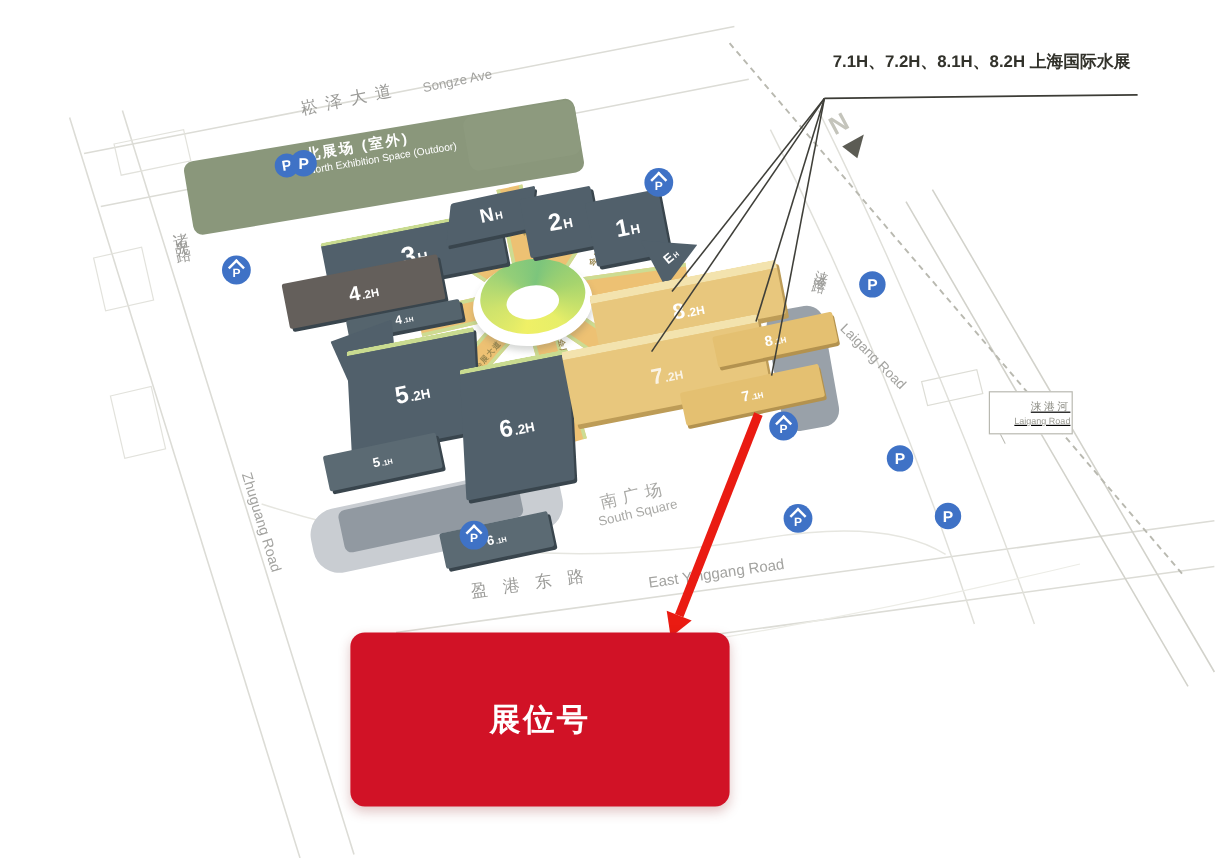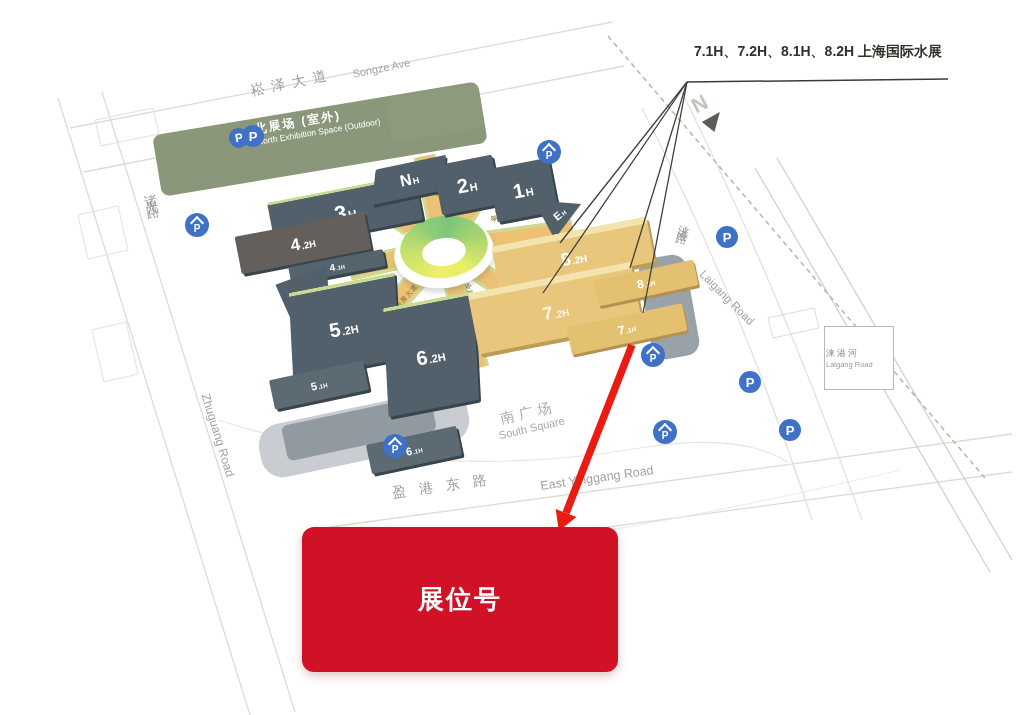--- a/index.html
+++ b/index.html
@@ -37,33 +37,33 @@
            display:flex;align-items:center;justify-content:center;color:#fff;font-weight:bold;font-size:13px;z-index:12;}
   .p-roof{position:absolute;width:24px;height:24px;border-radius:50%;background:#3f72c6;
           display:flex;flex-direction:column;align-items:center;justify-content:center;z-index:12;}
   .p-roof .caret{width:8px;height:8px;border:solid #fff;border-width:2px 2px 0 0;transform:rotate(-45deg);margin:2px 0 -4px 0;}
   .p-roof .pletter{color:#fff;font-weight:bold;font-size:10px;line-height:1;}
   
   .annotation-text{position:absolute;left:672px;top:43px;width:292px;text-align:center;
                    font-size:14px;font-weight:bold;color:#32322b;letter-spacing:0;z-index:21;white-space:nowrap;}
   
   .river-box{position:absolute;left:824px;top:326px;width:66px;background:#fff;border:1px solid #b9b9b1;
-             text-align:left;padding:20px 1px;z-index:11;}
+             text-align:right;padding:6px 1px;z-index:11;text-decoration:underline;}
   .river-box .zh{font-size:9px;color:#8e8e86;letter-spacing:2px;}
   .river-box .en{font-size:7.5px;color:#9a9a92;}
   .river-pointer{position:absolute;left:832px;top:352px;width:10px;height:12px;background:#fff;
                  border-left:1px solid #b9b9b1;border-bottom:1px solid #b9b9b1;transform:rotate(28deg) skewY(35deg);z-index:10;}
   
   .north-n{position:absolute;left:692px;top:92px;font-size:21px;font-weight:bold;color:#c4c4bb;transform:rotate(-28deg);z-index:12;}
   .north-tri{position:absolute;left:706px;top:110px;width:0;height:0;border-left:8px solid transparent;
              border-right:8px solid transparent;border-bottom:19px solid #5c5c54;transform:rotate(38deg);z-index:12;}
   
   .booth-card{position:absolute;left:292px;top:527px;width:316px;height:145px;background:#d11226;border-radius:12px;
               display:flex;flex-direction:column;align-items:center;justify-content:center;z-index:30;
-              box-shadow:0 4px 10px rgba(140,30,30,.25);color:#fff;font-weight:bold;text-align:center;margin-left:10px;}
+              box-shadow:0 4px 10px rgba(140,30,30,.25);color:#fff;font-weight:bold;text-align:center;}
   .booth-title{font-size:26px;letter-spacing:2px;}
   .booth-number{font-size:31px;margin-top:5px;}
   .booth-detail{font-size:20.5px;margin-top:11px;white-space:nowrap;}
 </style>
 </head>
 <body>
 
 <svg class="decor" width="1016" height="715" style="z-index:1;">
 
   <path d="M70,128 L612,22" stroke="#dcdcd6" stroke-width="1.3" fill="none"></path>

